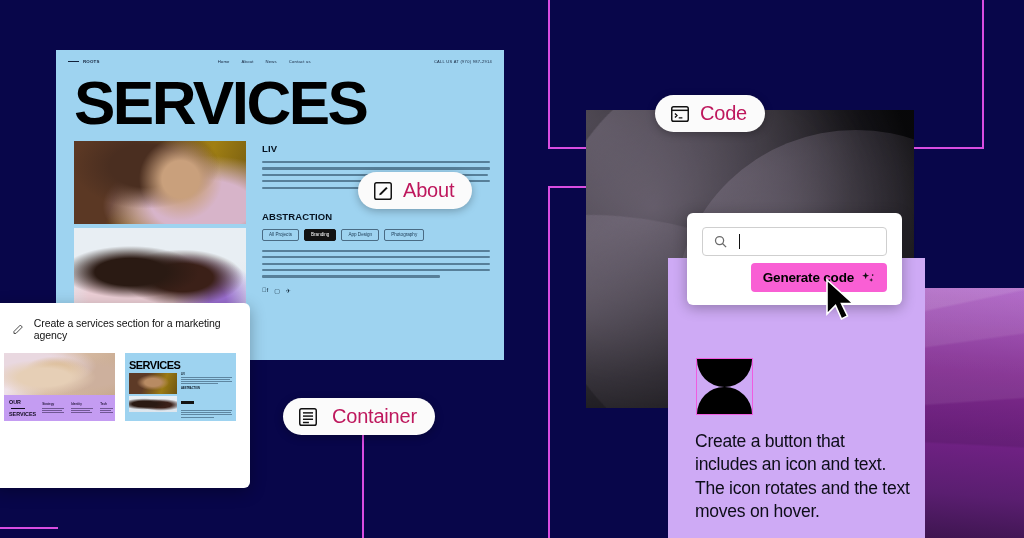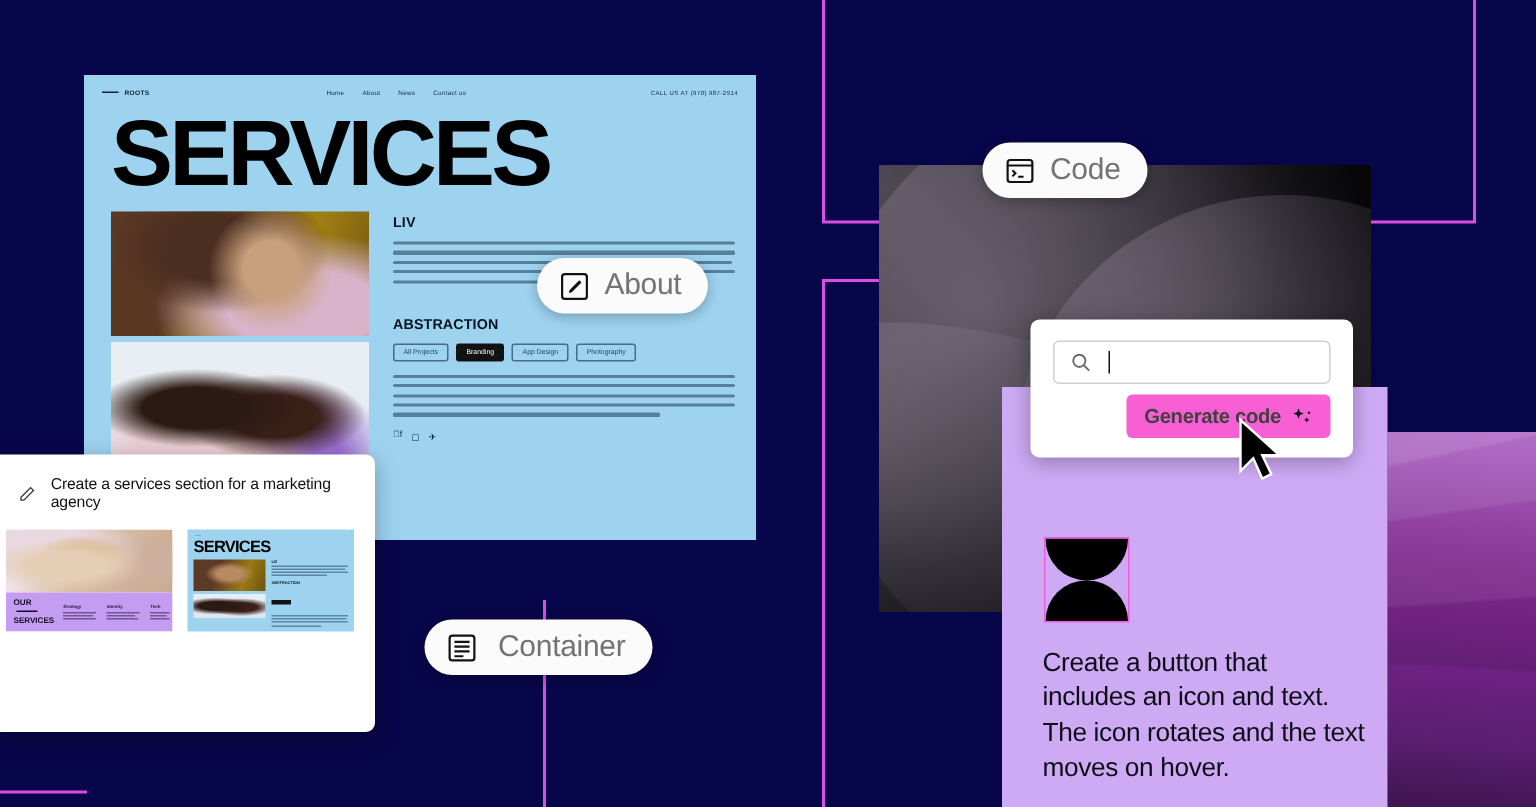--- a/index.html
+++ b/index.html
@@ -24,21 +24,21 @@
   .pill {
     position: absolute;
     display: flex; align-items: center; gap: 9px;
     background: #fbfbfb;
     border-radius: 999px;
     padding: 7px 18px 7px 14px;
     box-shadow: 0 2px 9px rgba(0,0,0,.28);
     z-index: 60;
   }
   .pill .plabel {
-    font-size: 20px; color: #737373; letter-spacing: -.2px; white-space: nowrap;
+    font-size: 20px; color: #be185d; letter-spacing: -.2px; white-space: nowrap;
   }
   .pill svg { display: block; }
 
   
   #blue-panel {
     position: absolute; left: 56px; top: 50px;
     width: 448px; height: 310px;
     background: #9ed3f0;
     z-index: 20;
     overflow: hidden;
@@ -151,21 +151,21 @@
   #search-field {
     display: flex; align-items: center; gap: 10px;
     height: 29px; border: 1px solid #cfcfcf; border-radius: 4px; padding: 0 10px;
   }
   #search-value { font-size: 13.5px; color: #111; letter-spacing: -.2px; }
   .caret { width: 1px; height: 15px; background: #111; margin-left: 1px; }
   #generate-btn {
     position: absolute; right: 15px; bottom: 13px;
     display: flex; align-items: center; gap: 7px;
     background: #f95fd4; border: none; border-radius: 4px;
-    padding: 7px 12px; font-size: 13.5px; font-weight: bold; color: #404040;
+    padding: 7px 12px; font-size: 13.5px; font-weight: bold; color: #000000;
     font-family: "Liberation Sans", sans-serif; letter-spacing: -.2px; cursor: pointer;
   }
   #cursor { position: absolute; left: 824px; top: 278px; z-index: 70; }
 
   
   #layout-card {
     position: absolute; left: -6px; top: 303px; width: 256px; height: 185px;
     background: #fff; border-radius: 6px; z-index: 50;
     box-shadow: 0 4px 16px rgba(0,0,0,.30);
   }
@@ -405,21 +405,21 @@
   <div class="pill" style="left:655px; top:95px;">
     <svg width="22" height="22" viewBox="0 0 24 24" fill="none" stroke="#111" stroke-width="1.6">
       <rect x="3" y="4" width="18" height="16" rx="2"></rect>
       <line x1="3" y1="8" x2="21" y2="8"></line>
       <path d="M6.5 11.5l2.2 2.2-2.2 2.2M10.6 16.2h4" stroke-width="1.5"></path>
     </svg>
     <span class="plabel">Code</span>
   </div>
 
 
-  <div class="pill" style="left:283px; top:413px;gap:13px;">
+  <div class="pill" style="left:283px; top:398px;gap:13px;">
     <svg width="22" height="22" viewBox="0 0 24 24" fill="none" stroke="#111" stroke-width="1.6">
       <rect x="3" y="3" width="18" height="18" rx="2"></rect>
       <line x1="6.5" y1="7.5" x2="17.5" y2="7.5"></line>
       <line x1="6.5" y1="11" x2="17.5" y2="11"></line>
       <line x1="6.5" y1="14.5" x2="17.5" y2="14.5"></line>
       <line x1="6.5" y1="18" x2="13" y2="18"></line>
     </svg>
     <span class="plabel">Container</span>
   </div>
 

